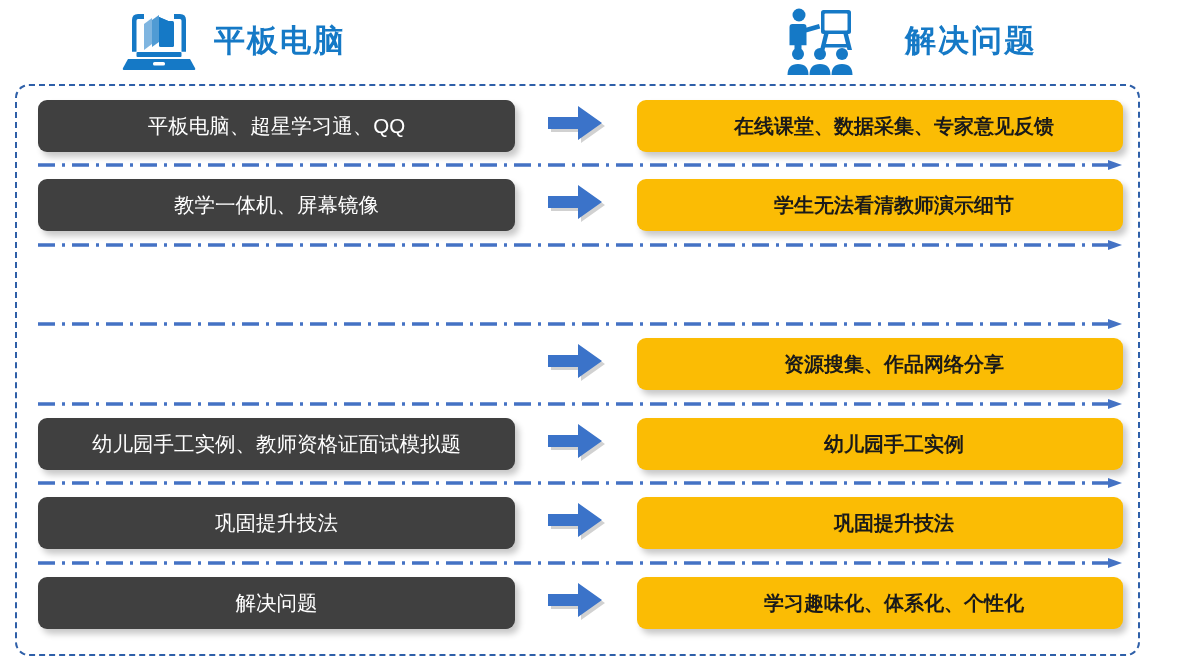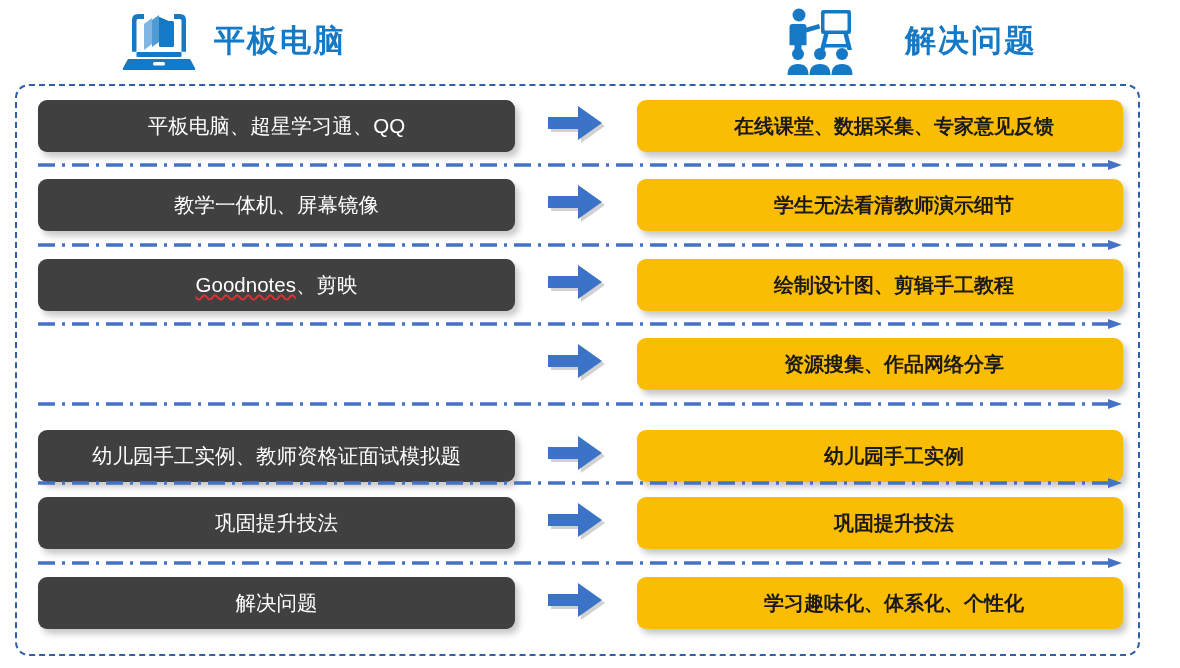--- a/index.html
+++ b/index.html
@@ -235,36 +235,20 @@
       <div class="pill pill-right">
         <span class="pill-text">学生无法看清教师演示细节</span>
       </div>
     </div>
     <div class="sep" style="top: 155.5px;">
       <svg viewBox="0 0 1090 10" width="1090" height="10" aria-hidden="true">
         <line x1="0" y1="5" x2="1072" y2="5" stroke="#4472C4" stroke-width="3.4" stroke-dasharray="17 7 3 7"></line>
         <path d="M1070 0 l14 5 l-14 5 z" fill="#4472C4"></path>
       </svg>
     </div>
-    <div class="row" style="top: 161px;">
-      <div class="pill pill-left">
-        <span class="pill-text"><span class="misspell">Goodnotes</span><span>、剪映</span></span>
-      </div>
-      <div class="arrow">
-        <svg viewBox="0 0 68 40" width="68" height="40" aria-hidden="true">
-          <g transform="translate(3,3)">
-            <path d="M0 11 h30 v-11 l24 17 l-24 17 v-11 h-30 z" fill="#000000" opacity="0.18"></path>
-          </g>
-          <path d="M0 11 h30 v-11 l24 17 l-24 17 v-11 h-30 z" fill="#3B73C9"></path>
-        </svg>
-      </div>
-      <div class="pill pill-right">
-        <span class="pill-text">绘制设计图、剪辑手工教程</span>
-      </div>
-    </div>
     <div class="sep" style="top: 235px;">
       <svg viewBox="0 0 1090 10" width="1090" height="10" aria-hidden="true">
         <line x1="0" y1="5" x2="1072" y2="5" stroke="#4472C4" stroke-width="3.4" stroke-dasharray="17 7 3 7"></line>
         <path d="M1070 0 l14 5 l-14 5 z" fill="#4472C4"></path>
       </svg>
     </div>
     <div class="row" style="top: 240.5px;">
       <div class="arrow">
         <svg viewBox="0 0 68 40" width="68" height="40" aria-hidden="true">
           <g transform="translate(3,3)">
@@ -276,21 +260,21 @@
       <div class="pill pill-right">
         <span class="pill-text">资源搜集、作品网络分享</span>
       </div>
     </div>
     <div class="sep" style="top: 314.5px;">
       <svg viewBox="0 0 1090 10" width="1090" height="10" aria-hidden="true">
         <line x1="0" y1="5" x2="1072" y2="5" stroke="#4472C4" stroke-width="3.4" stroke-dasharray="17 7 3 7"></line>
         <path d="M1070 0 l14 5 l-14 5 z" fill="#4472C4"></path>
       </svg>
     </div>
-    <div class="row" style="top: 332px;">
+    <div class="row" style="top: 320px;">
       <div class="pill pill-left">
         <span class="pill-text">幼儿园手工实例、教师资格证面试模拟题</span>
       </div>
       <div class="arrow">
         <svg viewBox="0 0 68 40" width="68" height="40" aria-hidden="true">
           <g transform="translate(3,3)">
             <path d="M0 11 h30 v-11 l24 17 l-24 17 v-11 h-30 z" fill="#000000" opacity="0.18"></path>
           </g>
           <path d="M0 11 h30 v-11 l24 17 l-24 17 v-11 h-30 z" fill="#3B73C9"></path>
         </svg>

